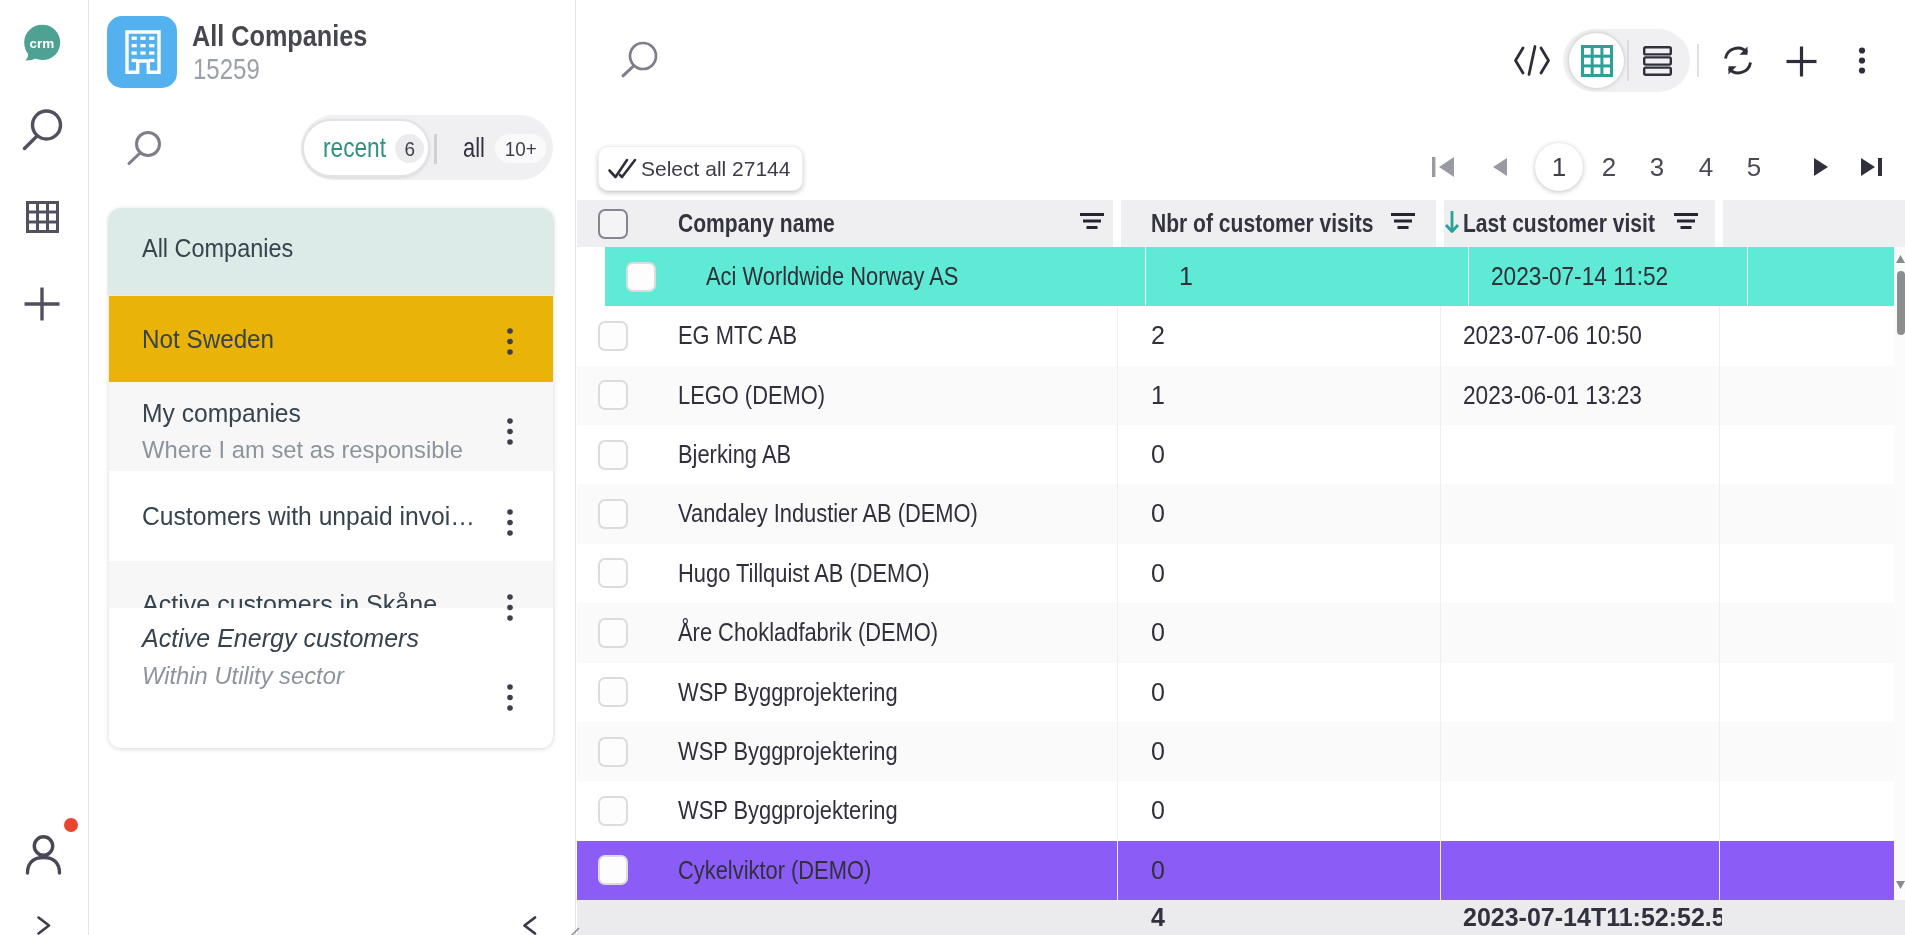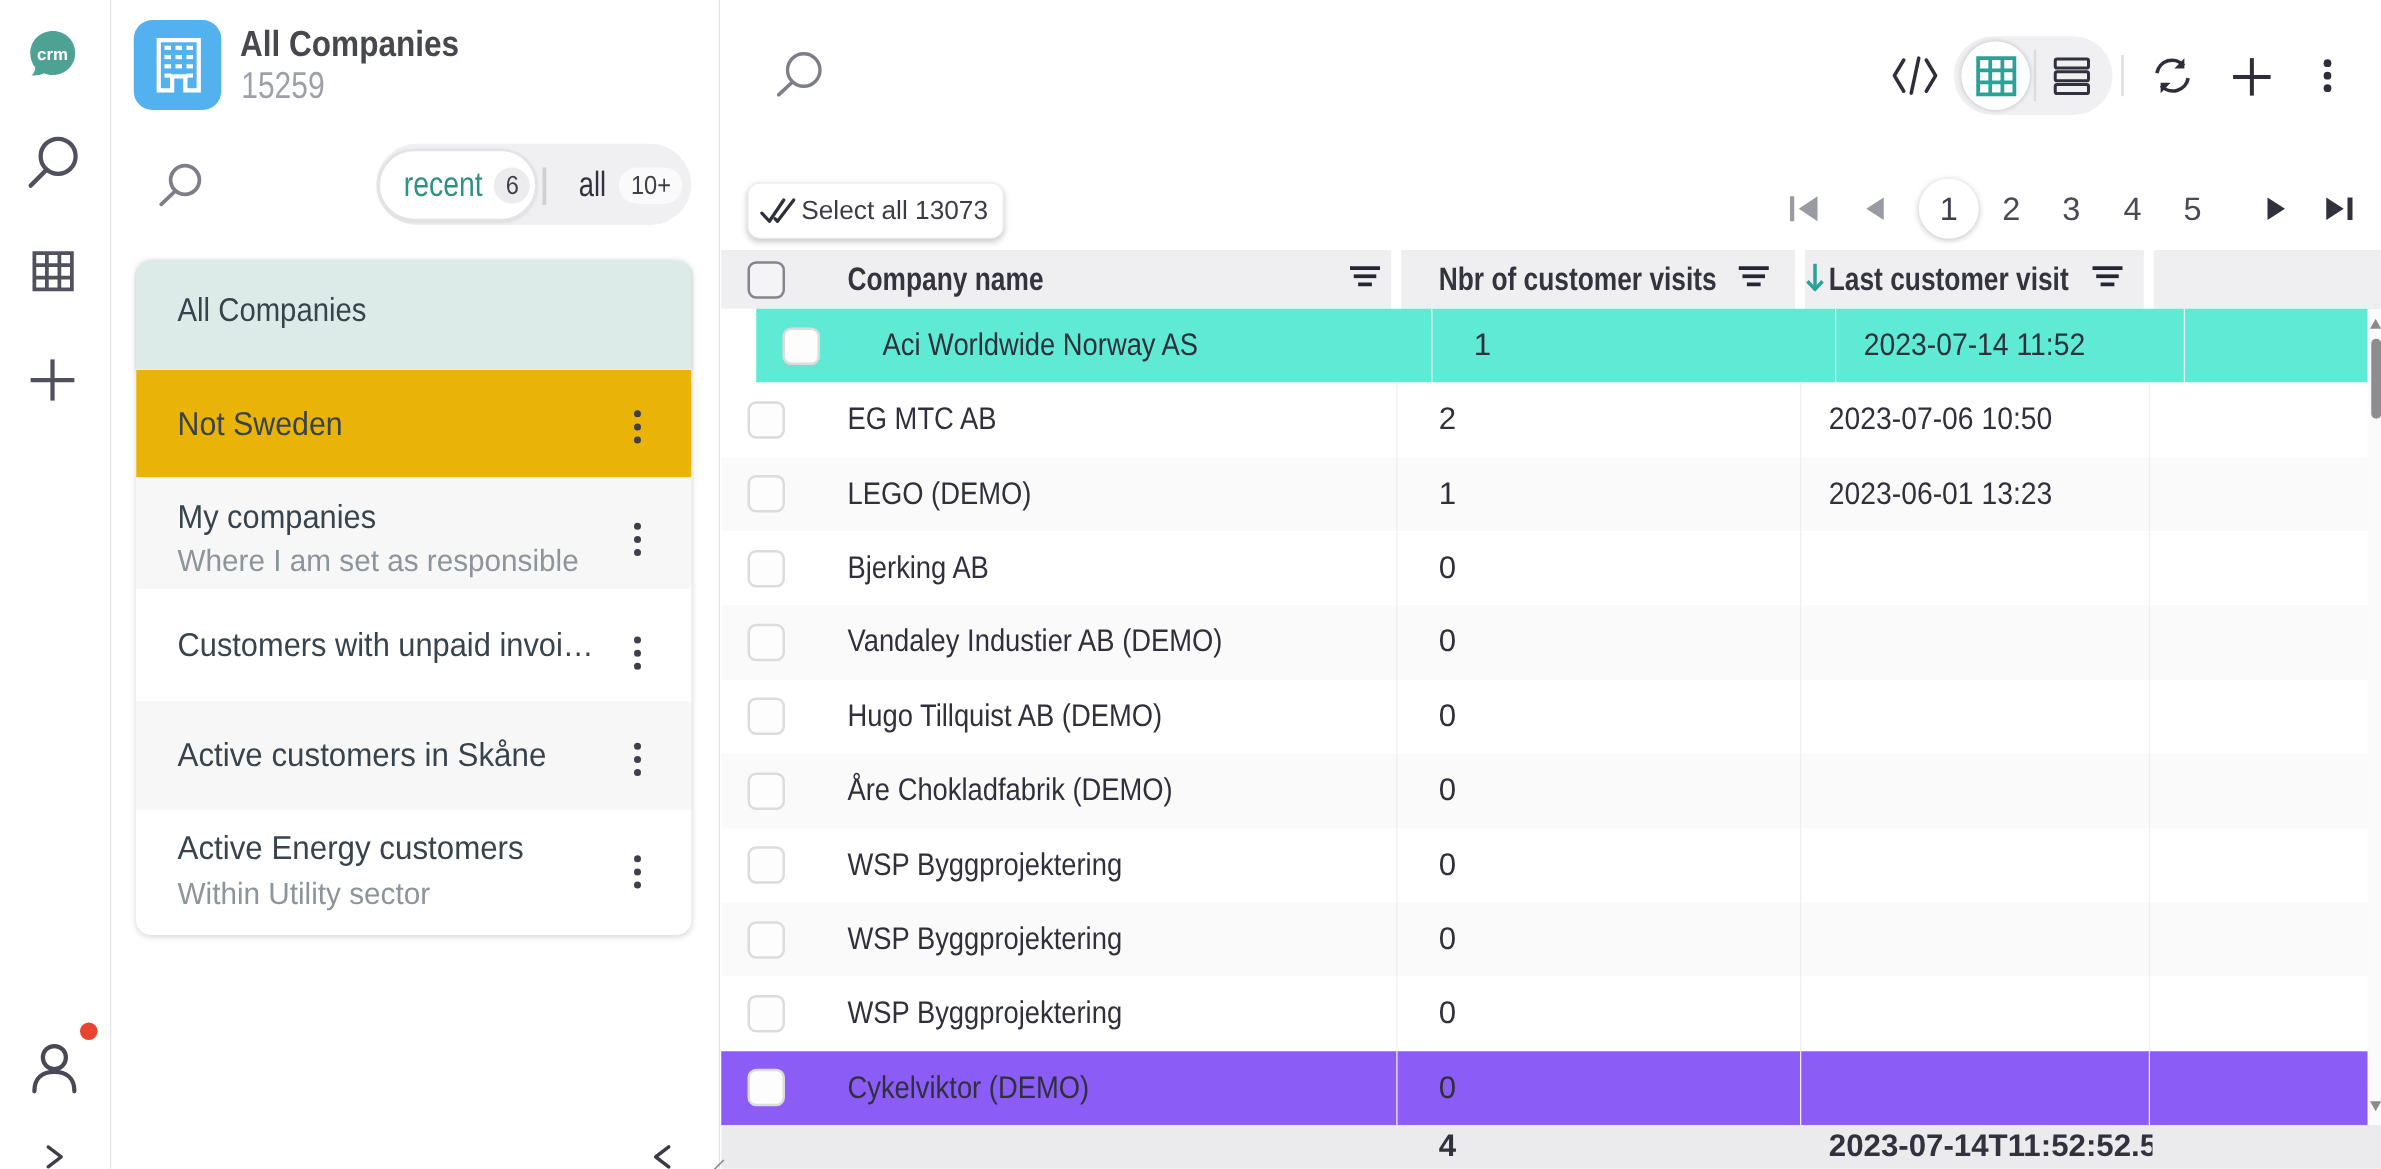--- a/index.html
+++ b/index.html
@@ -93,21 +93,21 @@
   <div class="abs" style="left:19px;top:382px;width:444px;height:89px;background:#f7f7f8;">
     <div class="abs" style="left:33px;top:16px;height:30px;line-height:30px;font-size:26.5px;color:#37434d;transform:scaleX(0.93);transform-origin:left center;">My companies</div>
     <div class="abs" style="left:33px;top:54px;height:28px;line-height:28px;font-size:24.5px;color:#8e949b;transform:scaleX(0.97);transform-origin:left center;">Where I am set as responsible</div>
   </div>
   <div class="abs" style="left:19px;top:561px;width:444px;height:87px;background:#f7f7f8;">
     <div class="abs" style="left:33px;top:0;height:87px;line-height:87px;font-size:26.5px;color:#37434d;transform:scaleX(0.945);transform-origin:left center;">Active customers in Skåne</div>
   </div>
   <div class="abs" style="left:19px;top:471px;width:444px;height:90px;background:#fff;">
     <div class="abs" style="left:33px;top:0;height:90px;line-height:90px;font-size:26.5px;color:#37434d;transform:scaleX(0.93);transform-origin:left center;">Customers with unpaid invoi…</div>
   </div>
-  <div class="abs" style="left:19px;top:648px;width:444px;height:100px;background:#fff;border-radius:0 0 12px 12px;">
+  <div class="abs" style="left:19px;top:608px;width:444px;height:100px;background:#fff;border-radius:0 0 12px 12px;font-style:italic;">
     <div class="abs" style="left:33px;top:15px;height:30px;line-height:30px;font-size:26.5px;color:#37434d;transform:scaleX(0.945);transform-origin:left center;">Active Energy customers</div>
     <div class="abs" style="left:33px;top:54px;height:28px;line-height:28px;font-size:24.5px;color:#8e949b;transform:scaleX(0.97);transform-origin:left center;">Within Utility sector</div>
   </div>
 
   <svg class="abs" style="left:416px;top:327px;" width="8" height="30" viewBox="0 0 8 30">
       <circle cx="4" cy="4" r="2.8" fill="#3f3f4c"></circle>
       <circle cx="4" cy="14.5" r="2.8" fill="#3f3f4c"></circle>
       <circle cx="4" cy="25" r="2.8" fill="#3f3f4c"></circle>
     </svg>
   <svg class="abs" style="left:416px;top:417px;" width="8" height="30" viewBox="0 0 8 30">
@@ -182,21 +182,21 @@
       <circle cx="4" cy="3.5" r="3.1" fill="#2e2e3b"></circle>
       <circle cx="4" cy="13.5" r="3.1" fill="#2e2e3b"></circle>
       <circle cx="4" cy="23.5" r="3.1" fill="#2e2e3b"></circle>
     </svg>
 
   <div class="abs" style="left:21px;top:146px;width:205px;height:45px;border-radius:10px;background:#fff;border:1px solid #eeeeef;box-shadow:0 2px 5px rgba(0,0,0,0.22);">
     <svg class="abs" style="left:9px;top:11px;" width="29" height="23" viewBox="0 0 29 23">
       <polyline points="1.5,12.5 7.5,19 19,2" fill="none" stroke="#30303d" stroke-width="2.6" stroke-linejoin="round" stroke-linecap="round"></polyline>
       <polyline points="12,17 14,19 27,2" fill="none" stroke="#30303d" stroke-width="2.6" stroke-linejoin="round" stroke-linecap="round"></polyline>
     </svg>
-    <div class="abs" style="left:42px;top:0;height:43px;line-height:43px;font-size:21px;color:#3c3c49;">Select all 13073</div>
+    <div class="abs" style="left:42px;top:0;height:43px;line-height:43px;font-size:21px;color:#3c3c49;">Select all 27144</div>
   </div>
 
   <svg class="abs" style="left:855px;top:157px;" width="22" height="20" viewBox="0 0 22 20">
     <rect x="0" y="0" width="3.4" height="20" fill="#9a9aa3"></rect>
     <path d="M22 0 L22 20 L7 10 Z" fill="#9a9aa3"></path>
   </svg>
   <svg class="abs" style="left:916px;top:158px;" width="14" height="18" viewBox="0 0 14 18">
     <path d="M14 0 L14 18 L0 9 Z" fill="#9a9aa3"></path>
   </svg>
   <div class="abs" style="left:958px;top:143px;width:48px;height:48px;border-radius:50%;background:#fff;box-shadow:0 1px 5px rgba(0,0,0,0.25);text-align:center;line-height:48px;font-size:26px;color:#3f3f4c;">1</div>

